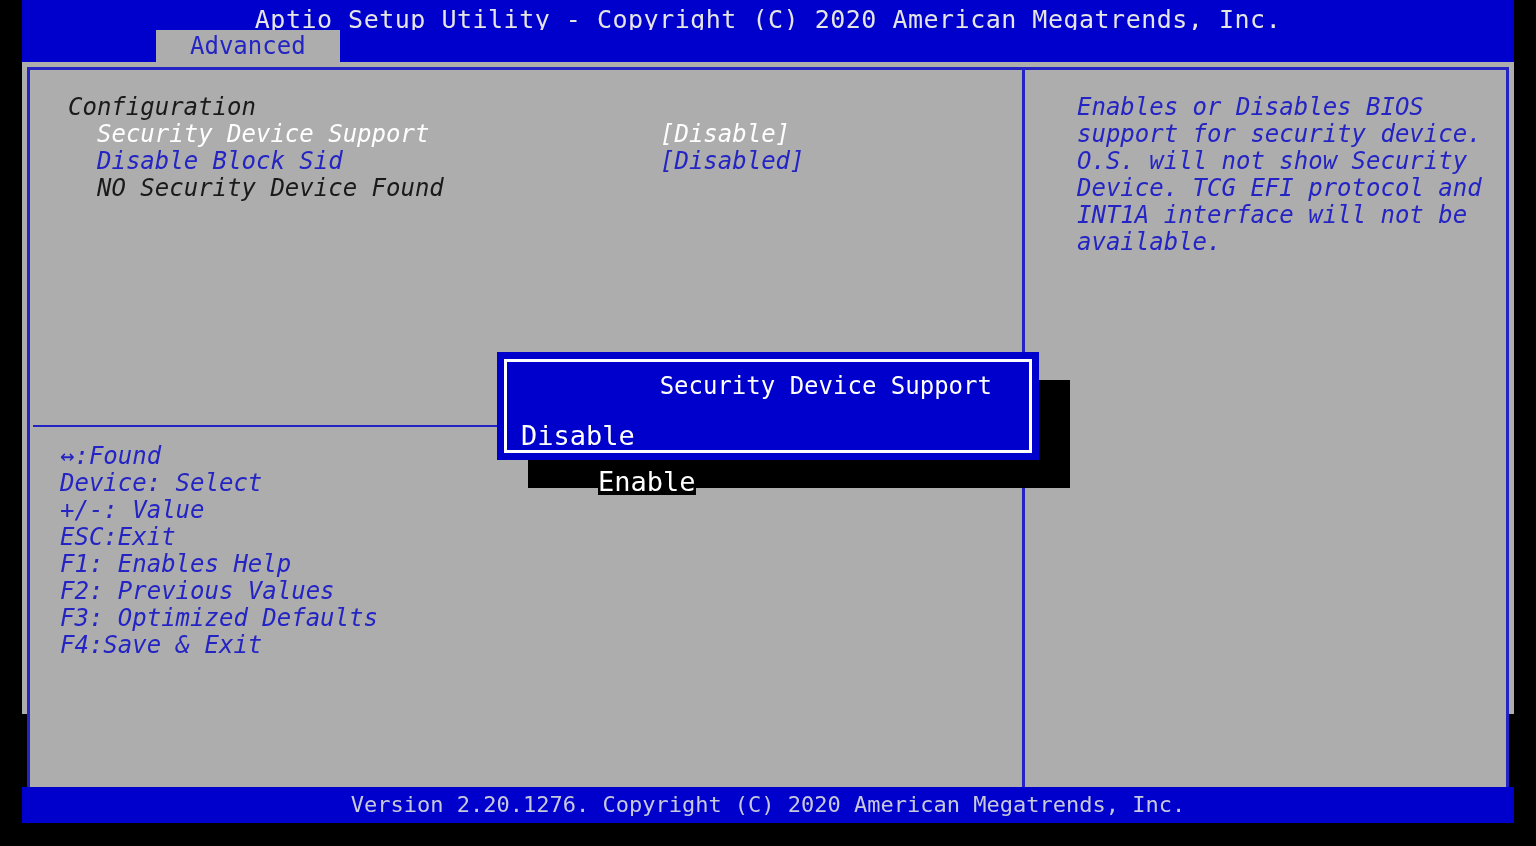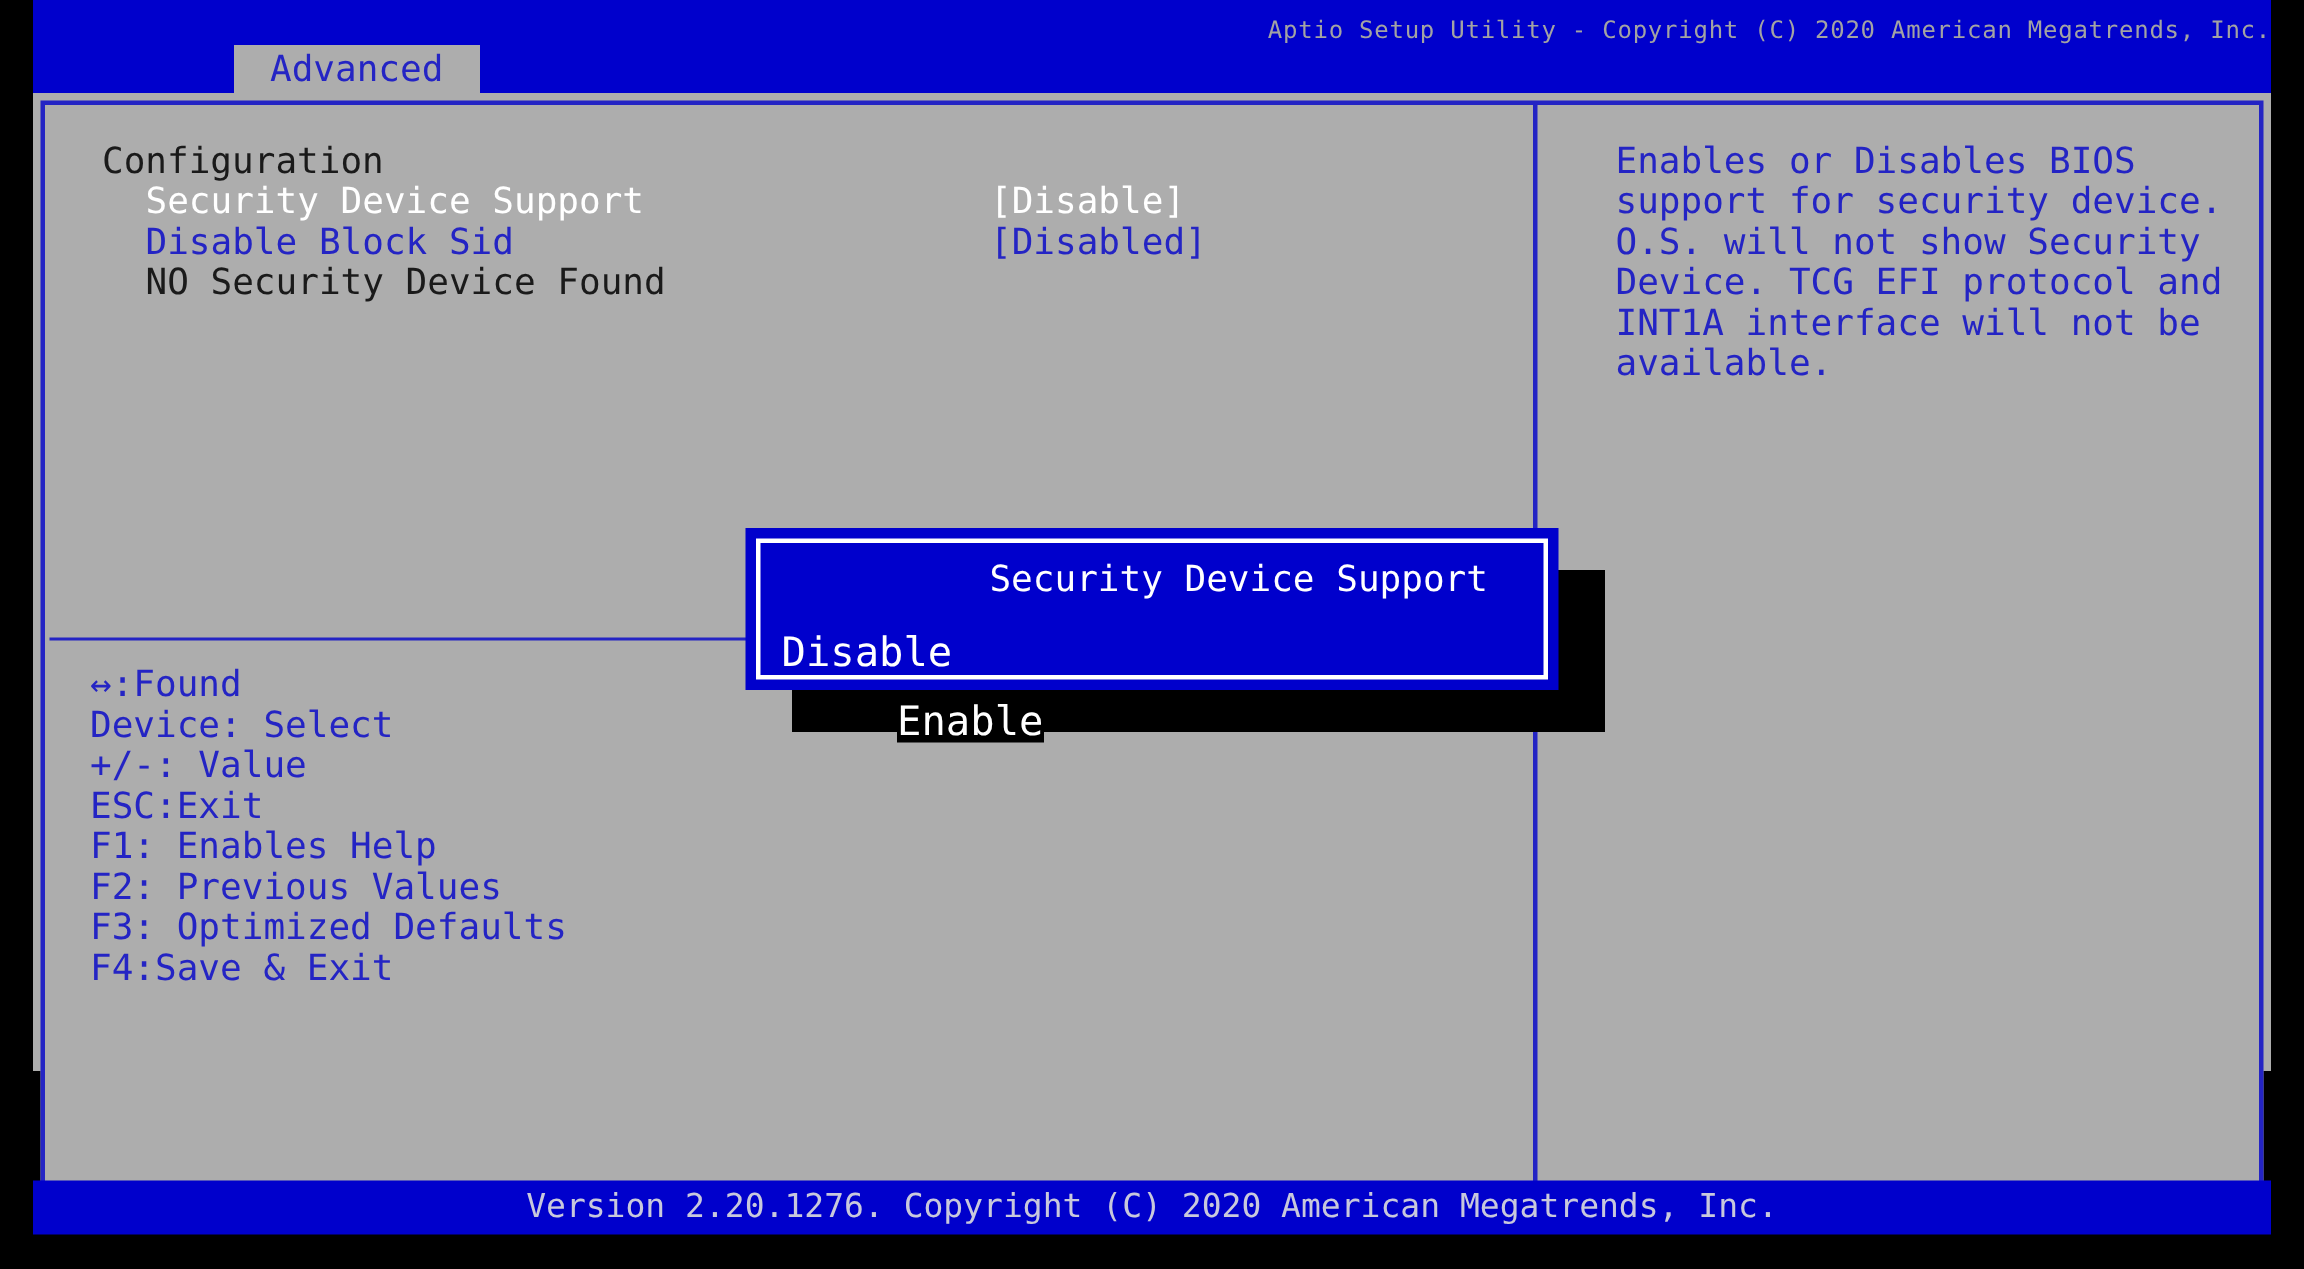--- a/index.html
+++ b/index.html
@@ -22,59 +22,60 @@
   }
 
   
   .titlebar {
     position: absolute;
     left: 22px;
     top: 0px;
     width: 1492px;
     height: 40px;
     background: #0000cc;
-    color: #a3a3a3;
-    font-size: 16px;
+    color: #e5e5e5;
+    font-size: 25px;
     line-height: 40px;
-    text-align: right;
+    text-align: center;
     letter-spacing: 0.5px;
     white-space: pre;
   }
 
   
   .tabstrip {
     position: absolute;
     left: 22px;
     top: 30px;
     width: 1492px;
     height: 32px;
     background: #0000cc;
   }
   .tab-active {
     position: absolute;
     left: 134px;
     top: 0px;
     height: 32px;
-    padding: 0 24px;
+    padding: 0 34px;
     background: #adadad;
     color: #2424c4;
     font-size: 24px;
     line-height: 32px;
     white-space: pre;
   }
 
   
   .frame {
     position: absolute;
     left: 22px;
     top: 62px;
     width: 1492px;
     height: 652px;
     background: #adadad;
     box-sizing: border-box;
+    font-style: italic;
   }
   .frame-inner {
     position: absolute;
     left: 5px;
     top: 5px;
     width: 1482px;
     height: 728px;
     border: 3px solid #2424c4;
     box-sizing: border-box;
     background: #adadad;

